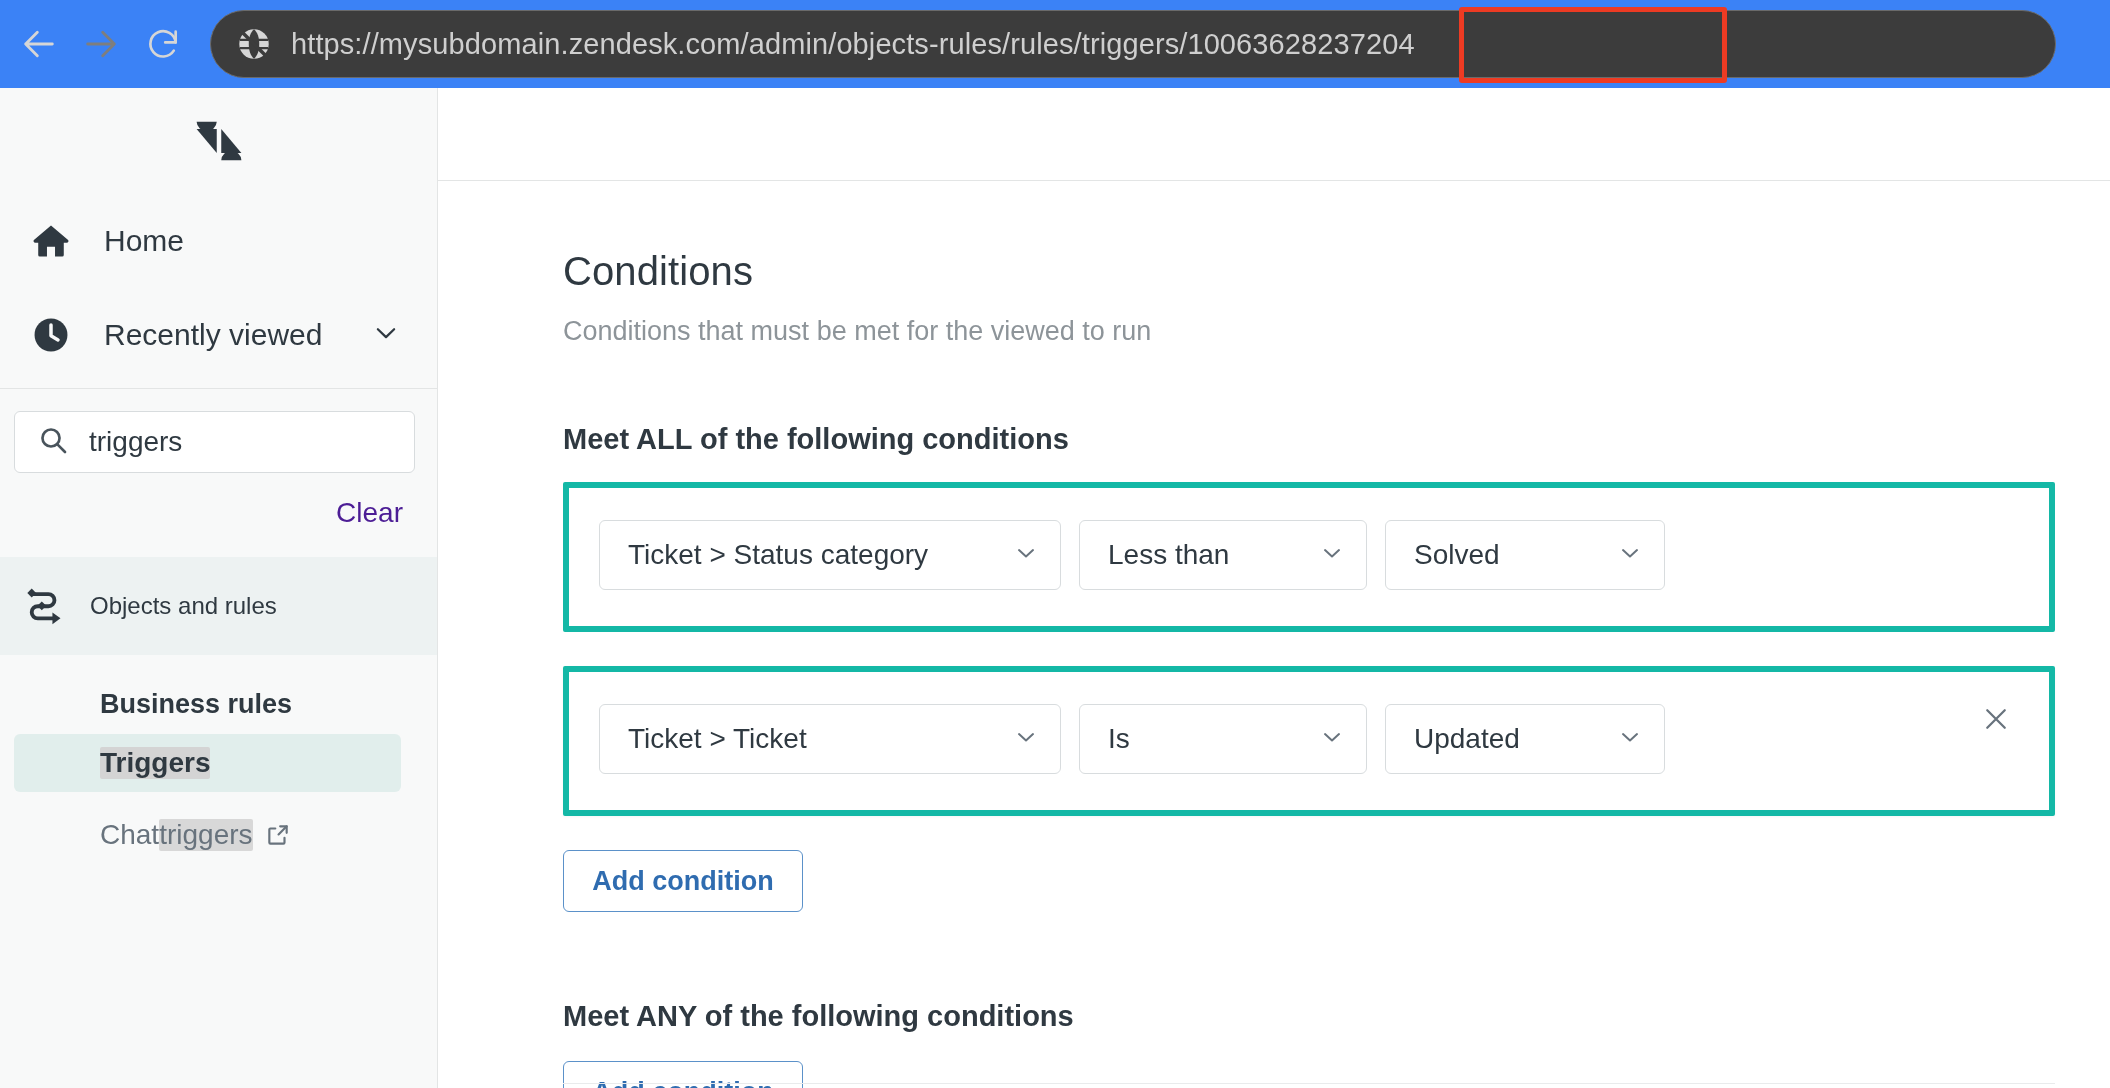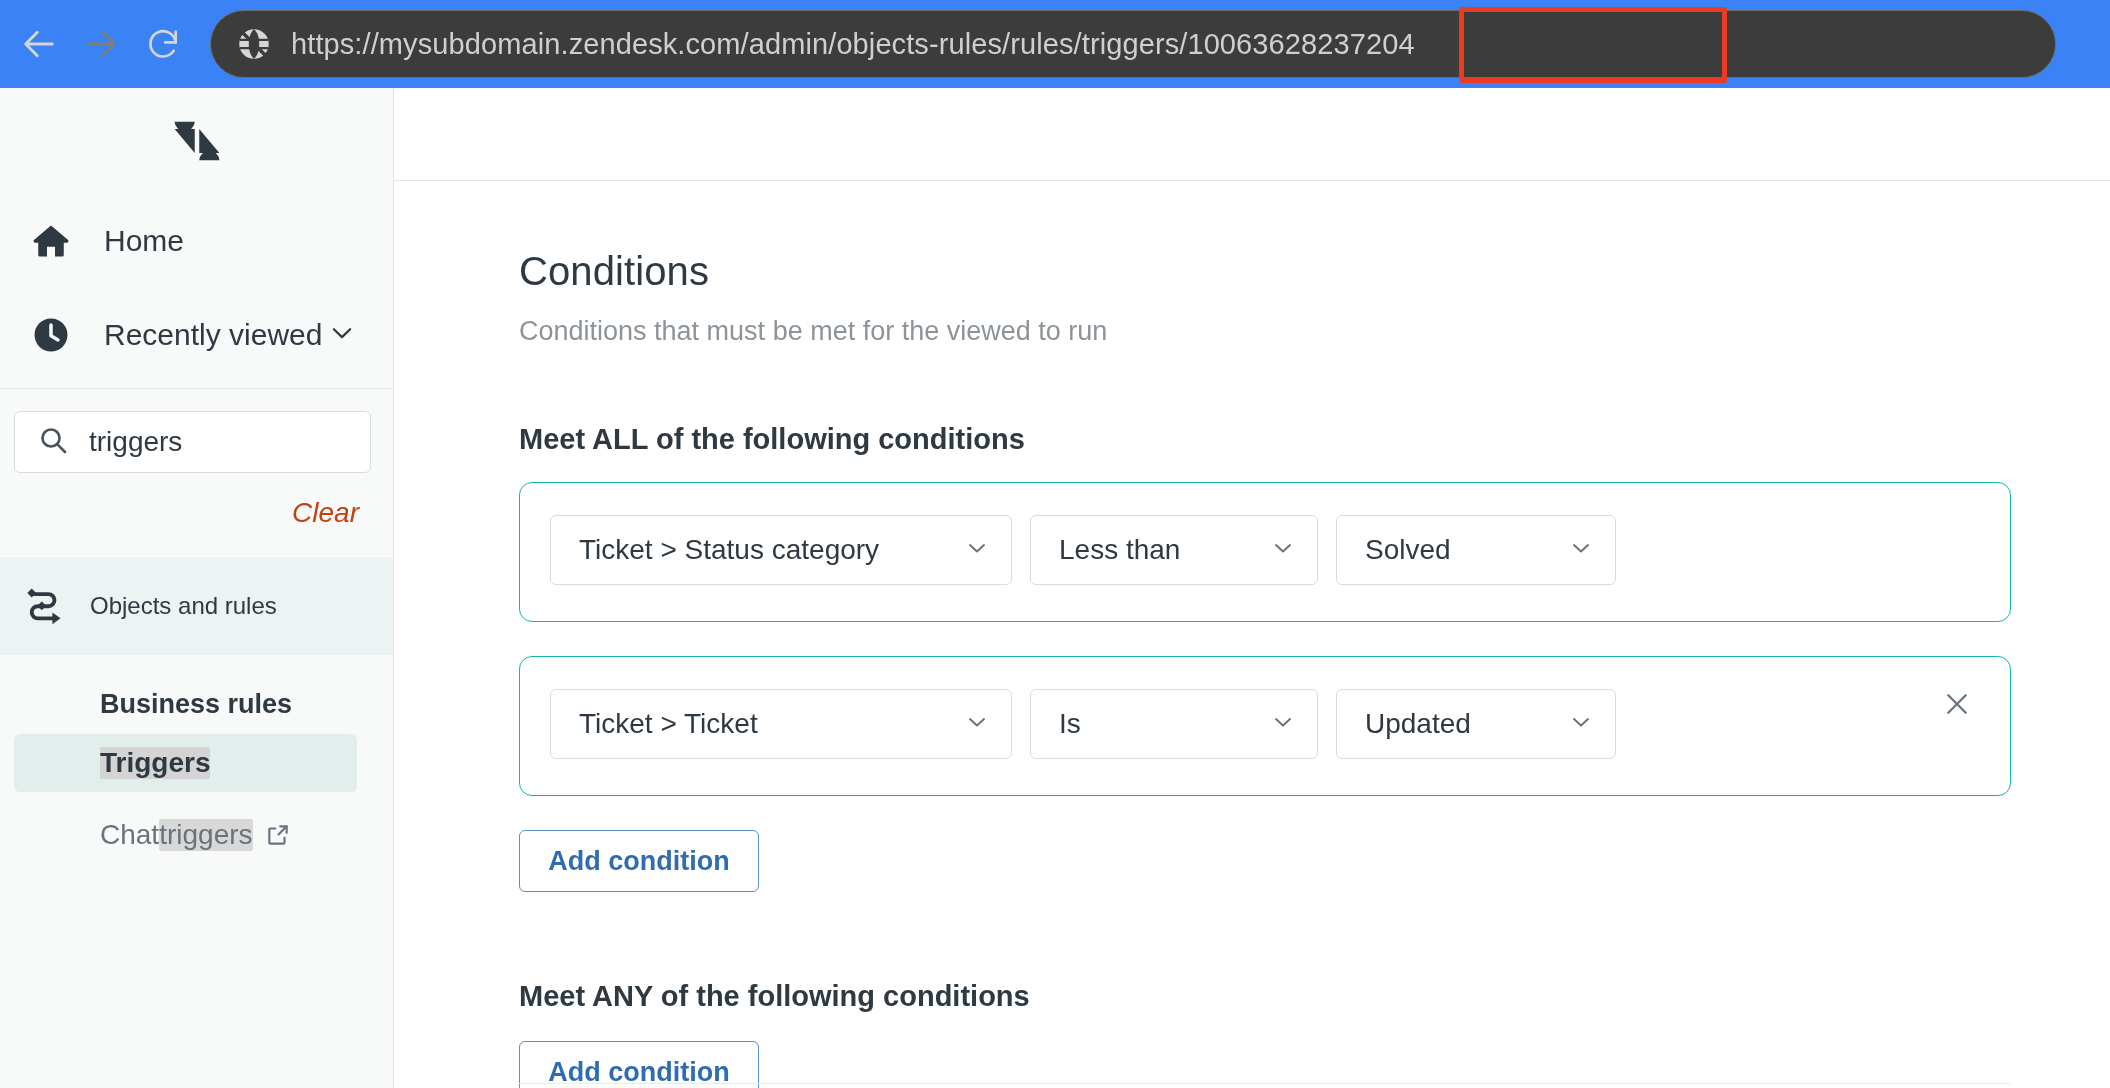--- a/index.html
+++ b/index.html
@@ -65,21 +65,21 @@
     position: absolute;
     top: 88px; left: 0;
     width: 2110px;
     height: 1000px;
     display: flex;
     background: #fff;
   }
 
   
   #sidebar {
-    width: 394px;
+    width: 438px;
     height: 1000px;
     background: #f8f9f9;
     border-right: 1px solid #e3e5e5;
     flex: 0 0 auto;
     position: relative;
   }
   #zendesk-logo-wrap {
     height: 106px;
     display: flex;
     align-items: center;
@@ -130,23 +130,22 @@
     width: 280px;
   }
   #clear-row {
     display: flex;
     justify-content: flex-end;
     padding-right: 34px;
     margin-top: 24px;
   }
   #clear-link {
     font-size: 28px;
-    color: #c2410c;
-    cursor: pointer;
-    font-style: italic;
+    color: #4c1d95;
+    cursor: pointer;
   }
   #nav-objects-rules {
     margin-top: 28px;
     height: 98px;
     background: #edf2f2;
     display: flex;
     align-items: center;
     padding-left: 22px;
     cursor: pointer;
   }
@@ -208,22 +207,22 @@
     font-size: 29px;
     font-weight: bold;
     color: #2f3941;
   }
   #all-heading { margin-top: 76px; }
   #any-heading { margin-top: 88px; }
 
   .condition-row {
     margin-top: 26px;
     width: 1492px;
-    border: 1px solid #14b8a6;
-    border-radius: 13px;
+    border: 6px solid #14b8a6;
+    border-radius: 2px;
     background: #ffffff;
     padding: 32px 4px 36px 30px;
     display: flex;
     align-items: flex-start;
     position: relative;
   }
   #condition-row-2 { margin-top: 34px; box-shadow: 0 1px 3px rgba(0,0,0,0.04); }
 
   .select {
     height: 70px;

